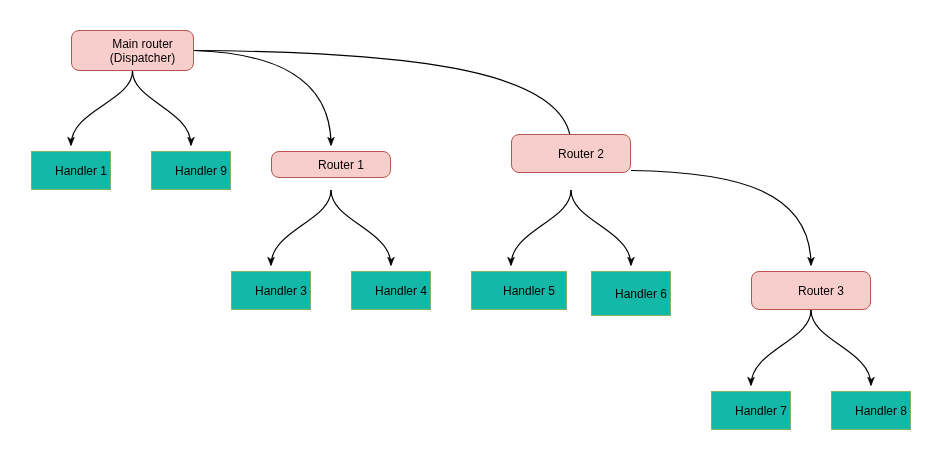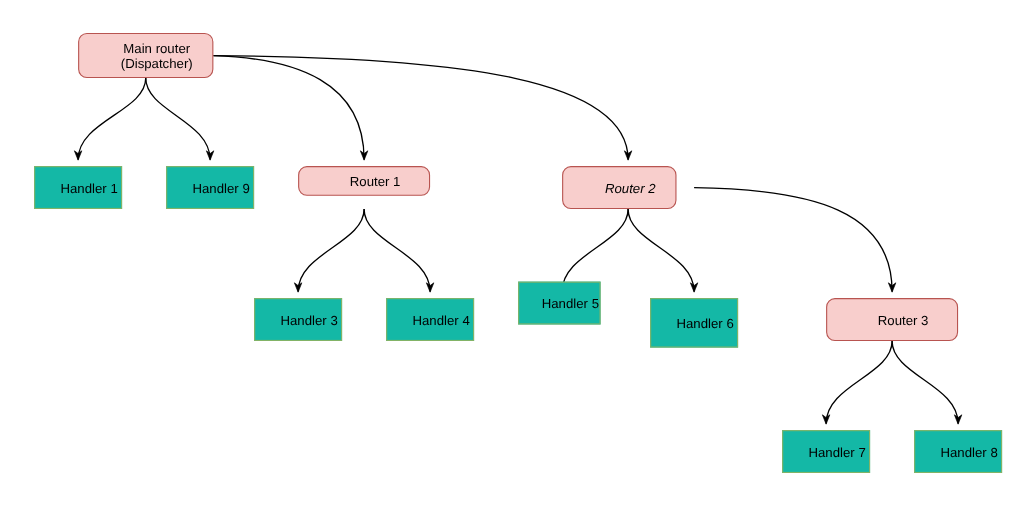--- a/index.html
+++ b/index.html
@@ -98,33 +98,33 @@
   </div>
 
   <div class="node handler" style="left:151px; top:151px; width:80px; height:39px;">
     <span class="node-label">Handler 9</span>
   </div>
 
   <div class="node router" style="left:271px; top:151px; width:120px; height:27px;">
     <span class="node-label">Router 1</span>
   </div>
 
-  <div class="node router" style="left:511px; top:151px; width:104px; height:39px;font-style:italic;">
+  <div class="node router" style="left:511px; top:134px; width:120px; height:39px;">
     <span class="node-label">Router 2</span>
   </div>
 
   <div class="node handler" style="left:231px; top:271px; width:80px; height:39px;">
     <span class="node-label">Handler 3</span>
   </div>
 
   <div class="node handler" style="left:351px; top:271px; width:80px; height:39px;">
     <span class="node-label">Handler 4</span>
   </div>
 
-  <div class="node handler" style="left:471px; top:256px; width:75px; height:39px;">
+  <div class="node handler" style="left:471px; top:271px; width:96px; height:39px;">
     <span class="node-label">Handler 5</span>
   </div>
 
   <div class="node handler" style="left:591px; top:271px; width:80px; height:45px;">
     <span class="node-label">Handler 6</span>
   </div>
 
   <div class="node router" style="left:751px; top:271px; width:120px; height:39px;">
     <span class="node-label">Router 3</span>
   </div>

